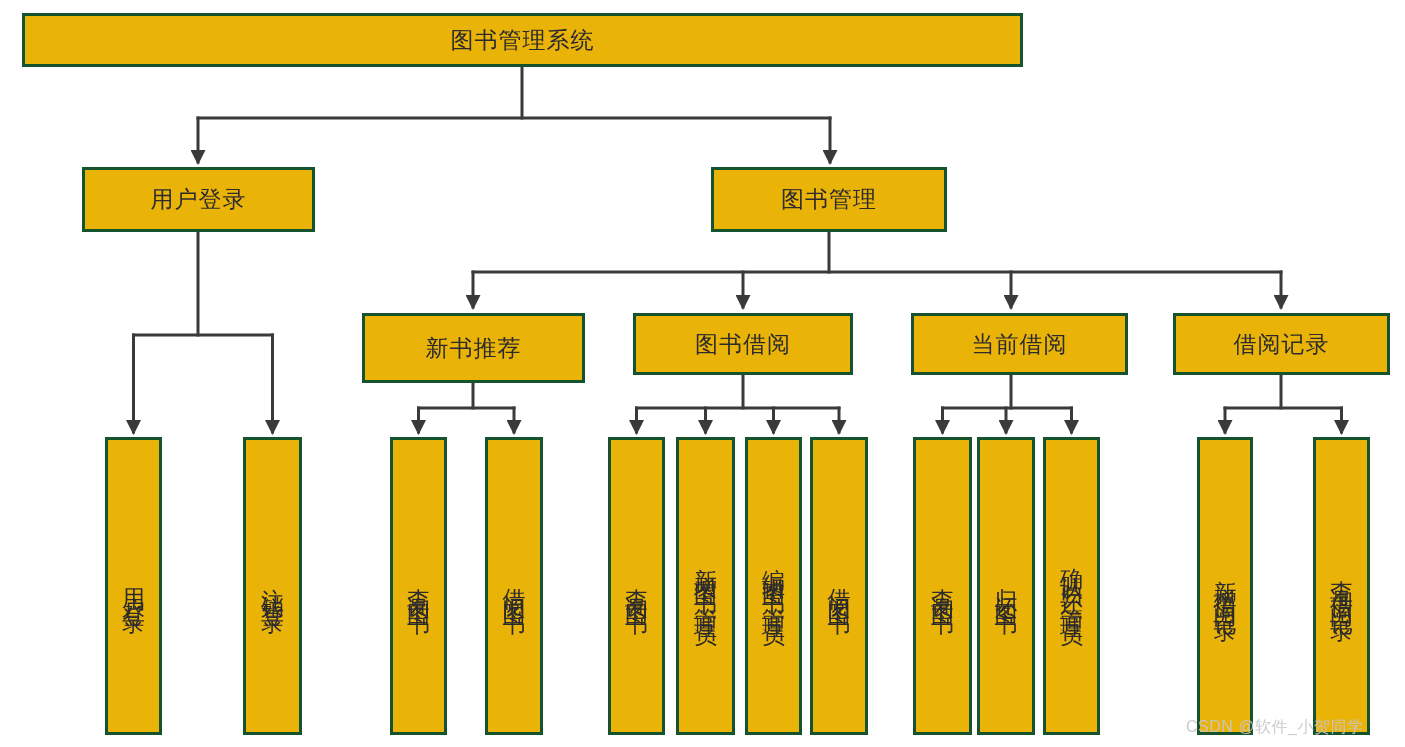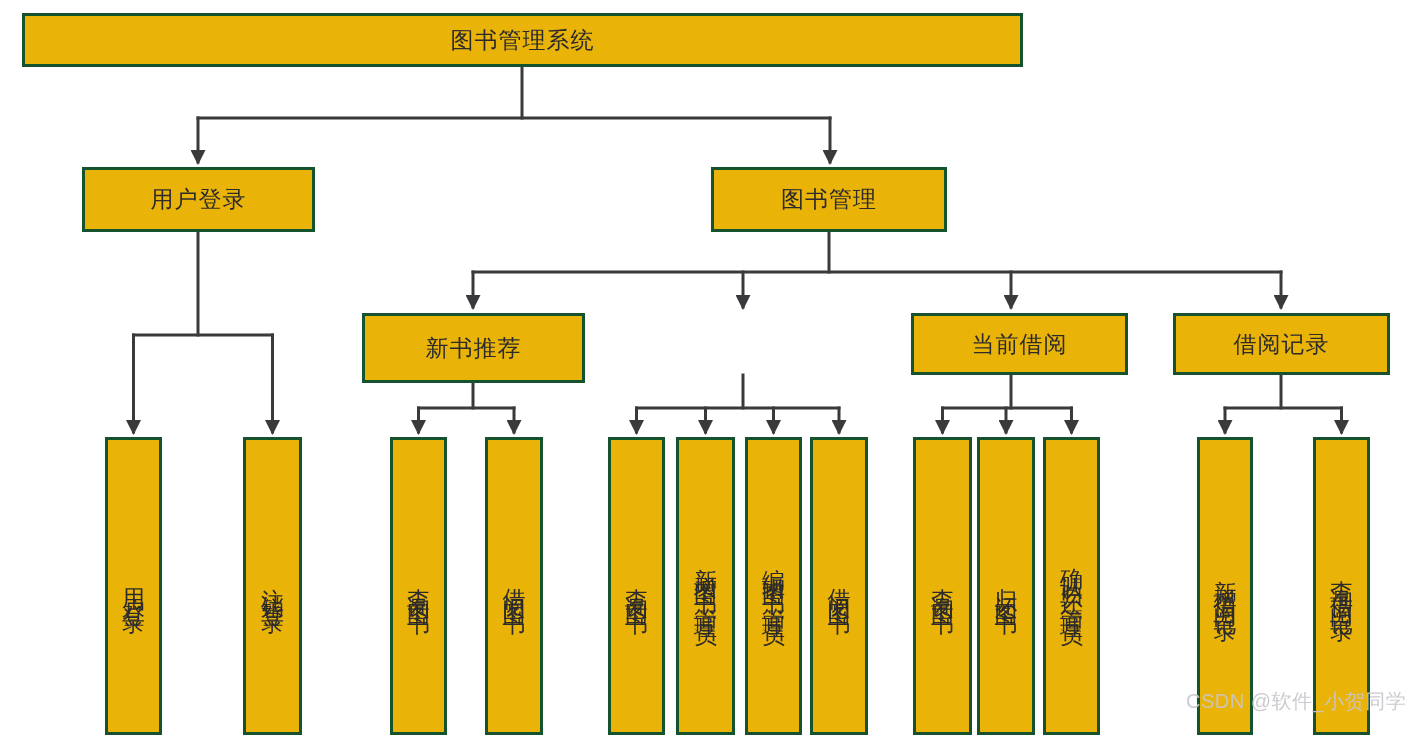--- a/index.html
+++ b/index.html
@@ -15,22 +15,22 @@
     display:flex; align-items:center; justify-content:center;
     color:#2b2b2d; z-index:2;
   }
   .node--h { font-size:23px; letter-spacing:1px; white-space:nowrap; }
   .node--v {
     writing-mode:vertical-rl; text-orientation:mixed;
     font-size:23px; letter-spacing:8px; line-height:1;
   }
   .watermark {
     position:absolute; z-index:5;
-    left:1186px; top:688px; width:215px;
-    font-size:20px; letter-spacing:0.5px; white-space:nowrap;
+    left:1186px; top:717px; width:215px;
+    font-size:16px; letter-spacing:0.5px; white-space:nowrap;
     color:rgba(201,198,203,0.92);
   }
 </style>
 </head>
 <body>
 
 <div class="canvas">
 
   <svg class="wires" width="1405" height="747" viewBox="0 0 1405 747" xmlns="http://www.w3.org/2000/svg">
     <defs>
@@ -81,20 +81,21 @@
       <path d="M1341.5 408 V432" marker-end="url(#arw)"></path>
     </g>
   </svg>
 
   <div class="node node--h" style="left:22px; top:13px; width:1001px; height:54px;">图书管理系统</div>
 
   <div class="node node--h" style="left:82px; top:167px; width:233px; height:65px;">用户登录</div>
   <div class="node node--h" style="left:711px; top:167px; width:236px; height:65px;">图书管理</div>
 
   <div class="node node--h" style="left:362px; top:313px; width:223px; height:70px;">新书推荐</div>
+  <div class="node node--h" style="left:633px; top:313px; width:220px; height:62px;">图书借阅</div>
   <div class="node node--h" style="left:911px; top:313px; width:217px; height:62px;">当前借阅</div>
   <div class="node node--h" style="left:1173px; top:313px; width:217px; height:62px;">借阅记录</div>
 
   <div class="node node--v" style="left:105px; top:437px; width:57px; height:298px;">用户登录</div>
   <div class="node node--v" style="left:243px; top:437px; width:59px; height:298px;">注销登录</div>
 
   <div class="node node--v" style="left:390px; top:437px; width:57px; height:298px;">查询图书</div>
   <div class="node node--v" style="left:485px; top:437px; width:58px; height:298px;">借阅图书</div>
 
   <div class="node node--v" style="left:608px; top:437px; width:57px; height:298px;">查询图书</div>

